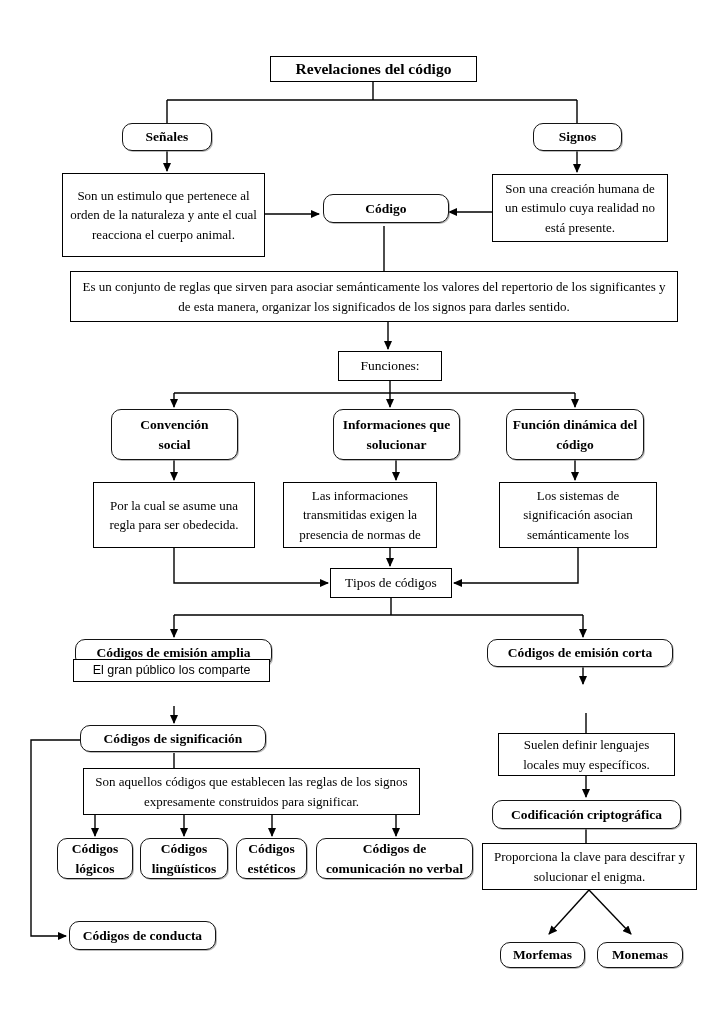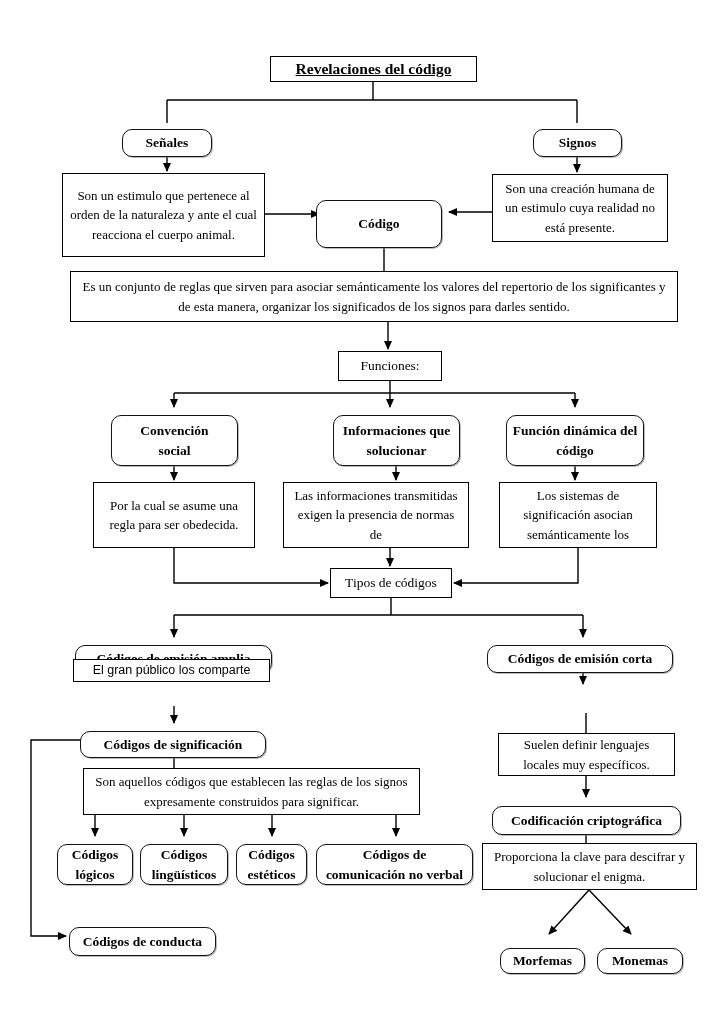--- a/index.html
+++ b/index.html
@@ -10,24 +10,23 @@
   #edges{position:absolute;left:0;top:0;width:728px;height:1030px;pointer-events:none;}
   .edge{stroke:#000;stroke-width:1.4;fill:none;}
   .node{
     position:absolute;display:flex;align-items:center;justify-content:center;
     text-align:center;background:#fff;box-sizing:border-box;line-height:1.45;
   }
   .rect{border:1.4px solid #000;}
   .rounded{
     border:1.4px solid #141414;border-radius:10px;
     box-shadow:1px 1px 0 rgba(130,130,130,0.55);
-    margin-top:6px;
   }
   .bold{font-weight:bold;font-size:13.5px;}
-  .title{font-weight:bold;font-size:15.5px;text-decoration:underline;}
+  .title{font-weight:bold;font-size:15.5px;}
   .desc{font-size:13px;line-height:1.5;padding:2px 6px;}
   .plain{font-size:13.5px;}
   .sans{font-family:"Liberation Sans", sans-serif;font-size:12.5px;}
 </style>
 </head>
 <body>
 
 <div id="canvas">
 
   <svg id="edges" viewBox="0 0 728 1030">
@@ -73,37 +72,37 @@
   </svg>
 
   <div class="node rect title" style="left:270px;top:56px;width:207px;height:26px">Revelaciones del código</div>
 
   <div class="node rounded bold" style="left:122px;top:123px;width:90px;height:28px">Señales</div>
 
   <div class="node rounded bold" style="left:533px;top:123px;width:89px;height:28px">Signos</div>
 
   <div class="node rect desc" style="left:62px;top:173px;width:203px;height:84px">Son un estimulo que pertenece al orden de la naturaleza y ante el cual reacciona el cuerpo animal.</div>
 
-  <div class="node rounded bold" style="left:316px;top:194px;width:126px;height:48px">Código</div>
+  <div class="node rounded bold" style="left:323px;top:194px;width:126px;height:29px">Código</div>
 
   <div class="node rect desc" style="left:492px;top:174px;width:176px;height:68px">Son una creación humana de un estimulo cuya realidad no está presente.</div>
 
   <div class="node rect desc" style="left:70px;top:271px;width:608px;height:51px">Es un conjunto de reglas que sirven para asociar semánticamente los valores del repertorio de los significantes y de esta manera, organizar los significados de los signos para darles sentido.</div>
 
   <div class="node rect plain" style="left:338px;top:351px;width:104px;height:30px">Funciones:</div>
 
   <div class="node rounded bold" style="left:111px;top:409px;width:127px;height:51px;padding:0 14px">Convención social</div>
 
   <div class="node rounded bold" style="left:333px;top:409px;width:127px;height:51px;padding:0 4px">Informaciones que solucionar</div>
 
   <div class="node rounded bold" style="left:506px;top:409px;width:138px;height:51px;padding:0 4px">Función dinámica del código</div>
 
   <div class="node rect desc" style="left:93px;top:482px;width:162px;height:66px">Por la cual se asume una regla para ser obedecida.</div>
 
-  <div class="node rect desc" style="left:283px;top:482px;width:186px;height:66px">Las informaciones transmitidas exigen la presencia de normas de</div>
+  <div class="node rect desc" style="left:283px;top:482px;width:154px;height:66px">Las informaciones transmitidas exigen la presencia de normas de</div>
 
   <div class="node rect desc" style="left:499px;top:482px;width:158px;height:66px">Los sistemas de significación asocian semánticamente los</div>
 
   <div class="node rect plain" style="left:330px;top:568px;width:122px;height:30px">Tipos de códigos</div>
 
   <div class="node rounded bold" style="left:75px;top:639px;width:197px;height:28px">Códigos de emisión amplia</div>
 
   <div class="node rounded bold" style="left:487px;top:639px;width:186px;height:28px">Códigos de emisión corta</div>
 
   <div class="node rect sans" style="left:73px;top:659px;width:197px;height:23px">El gran público los comparte</div>

